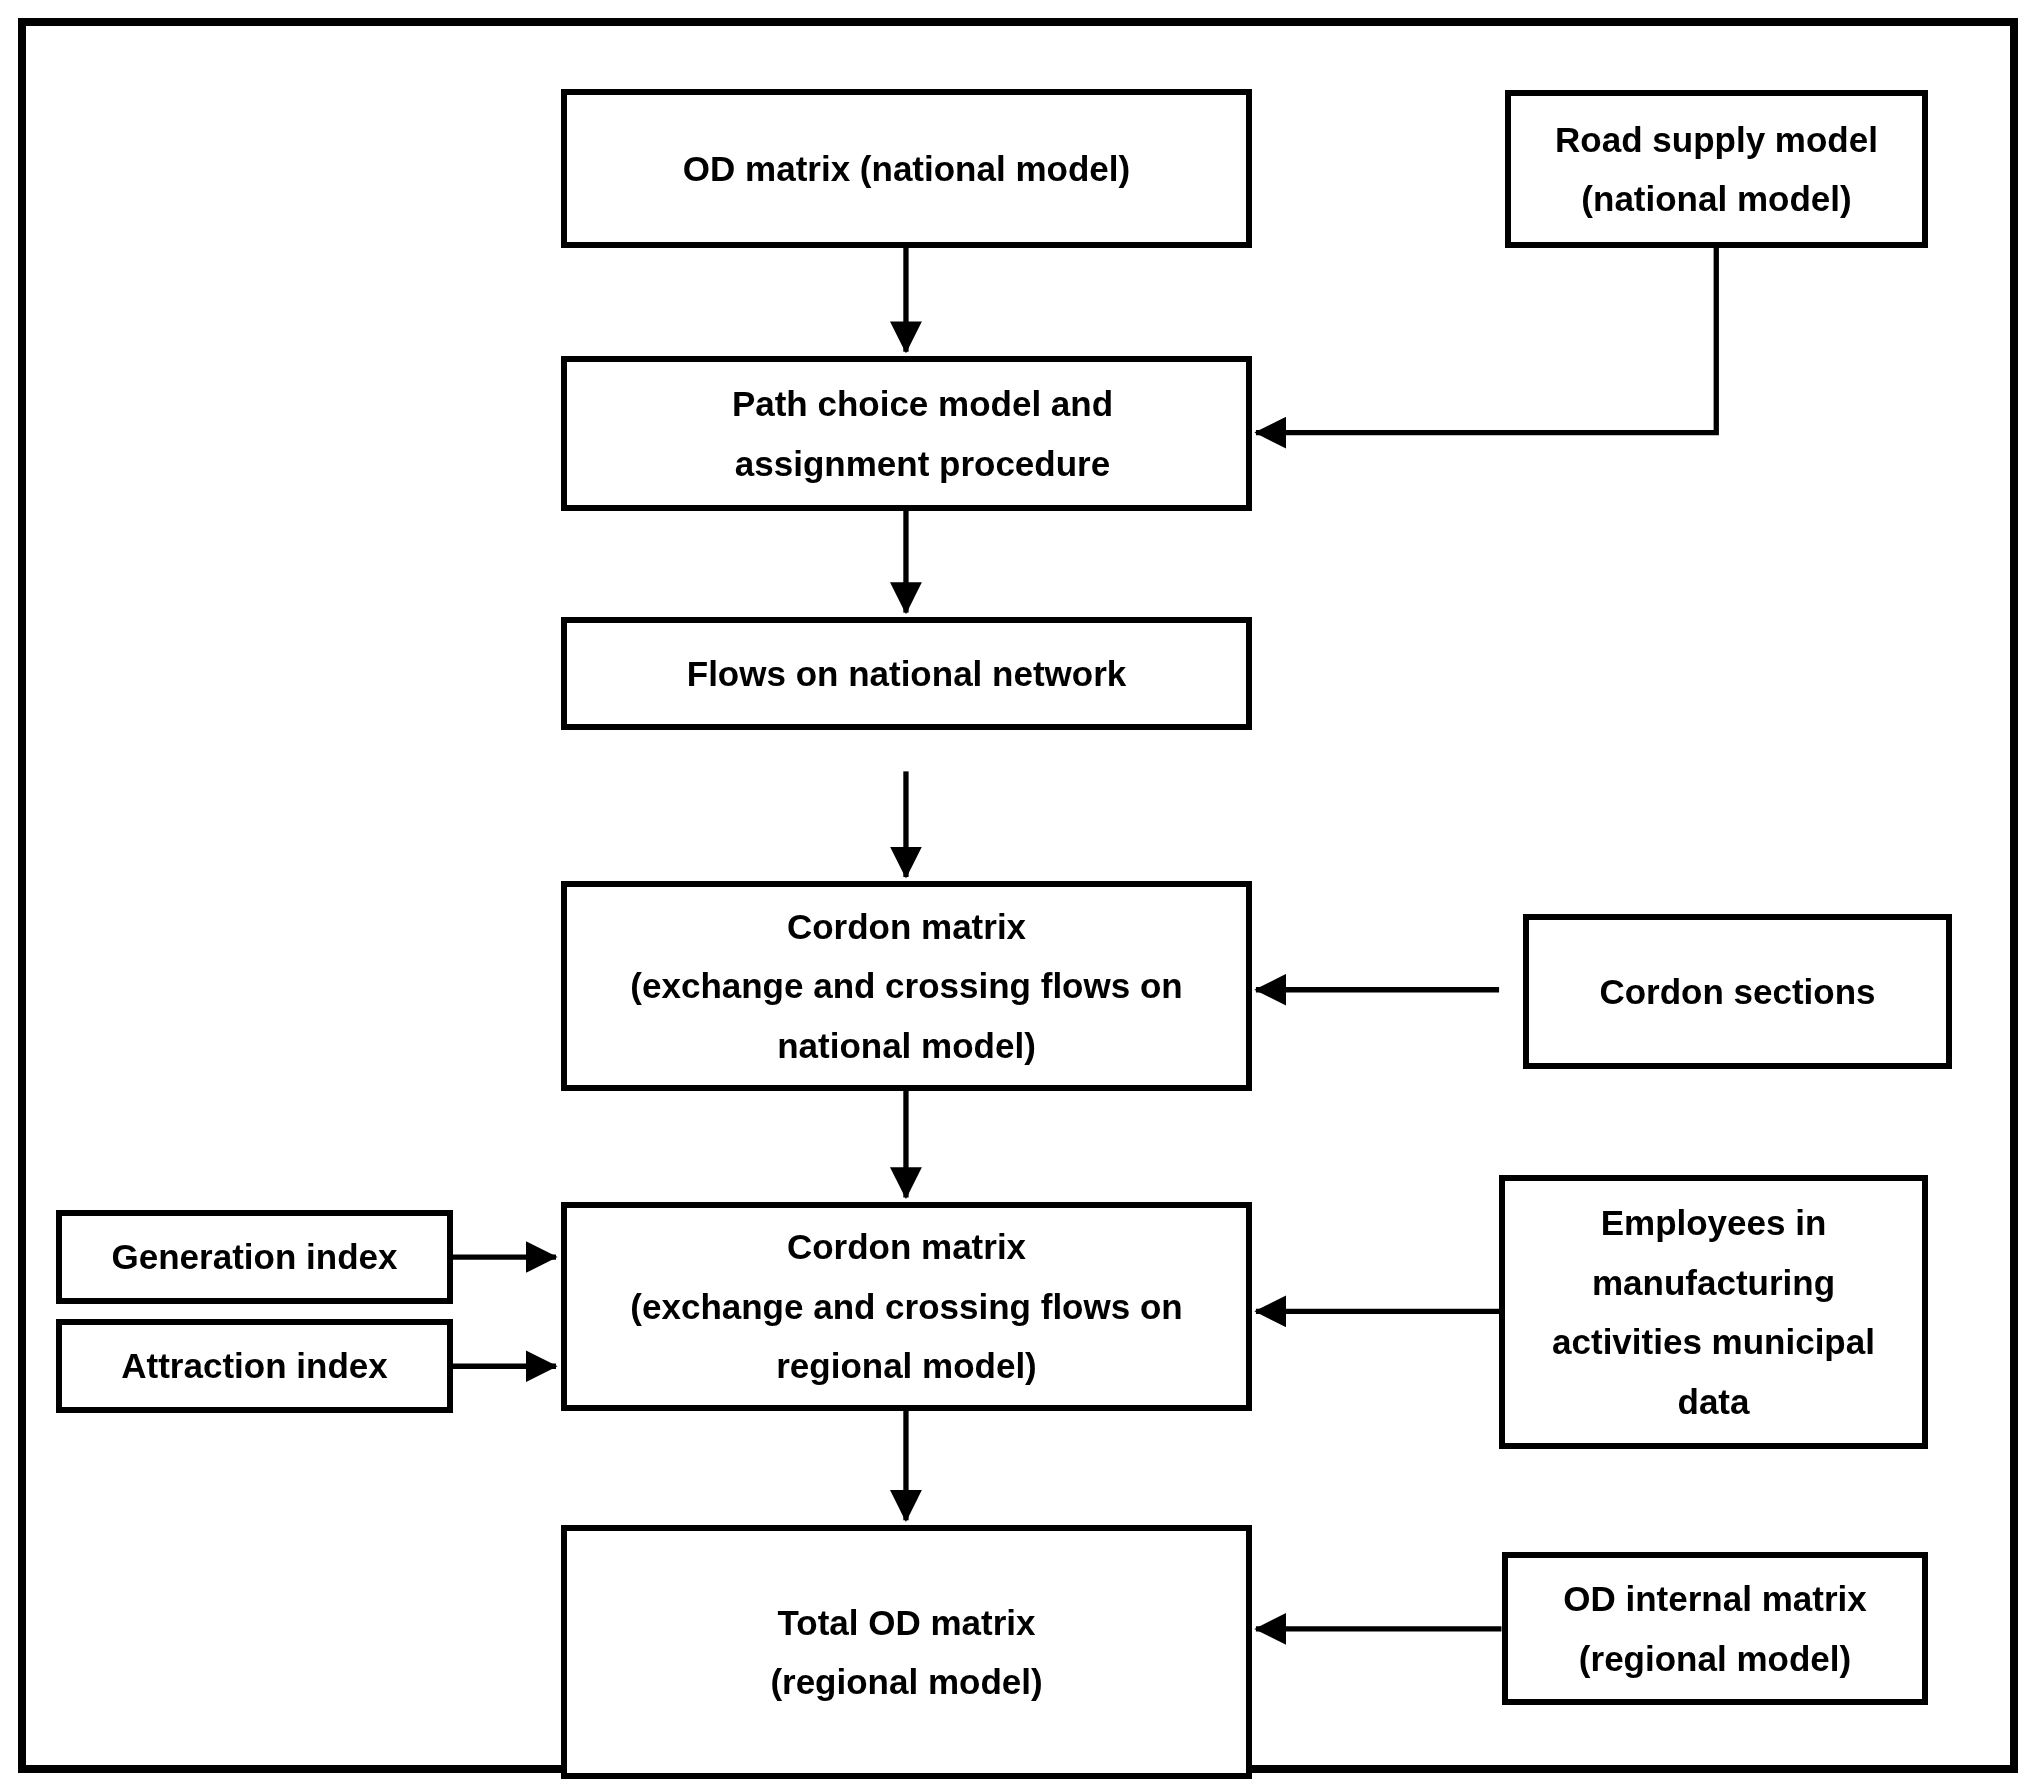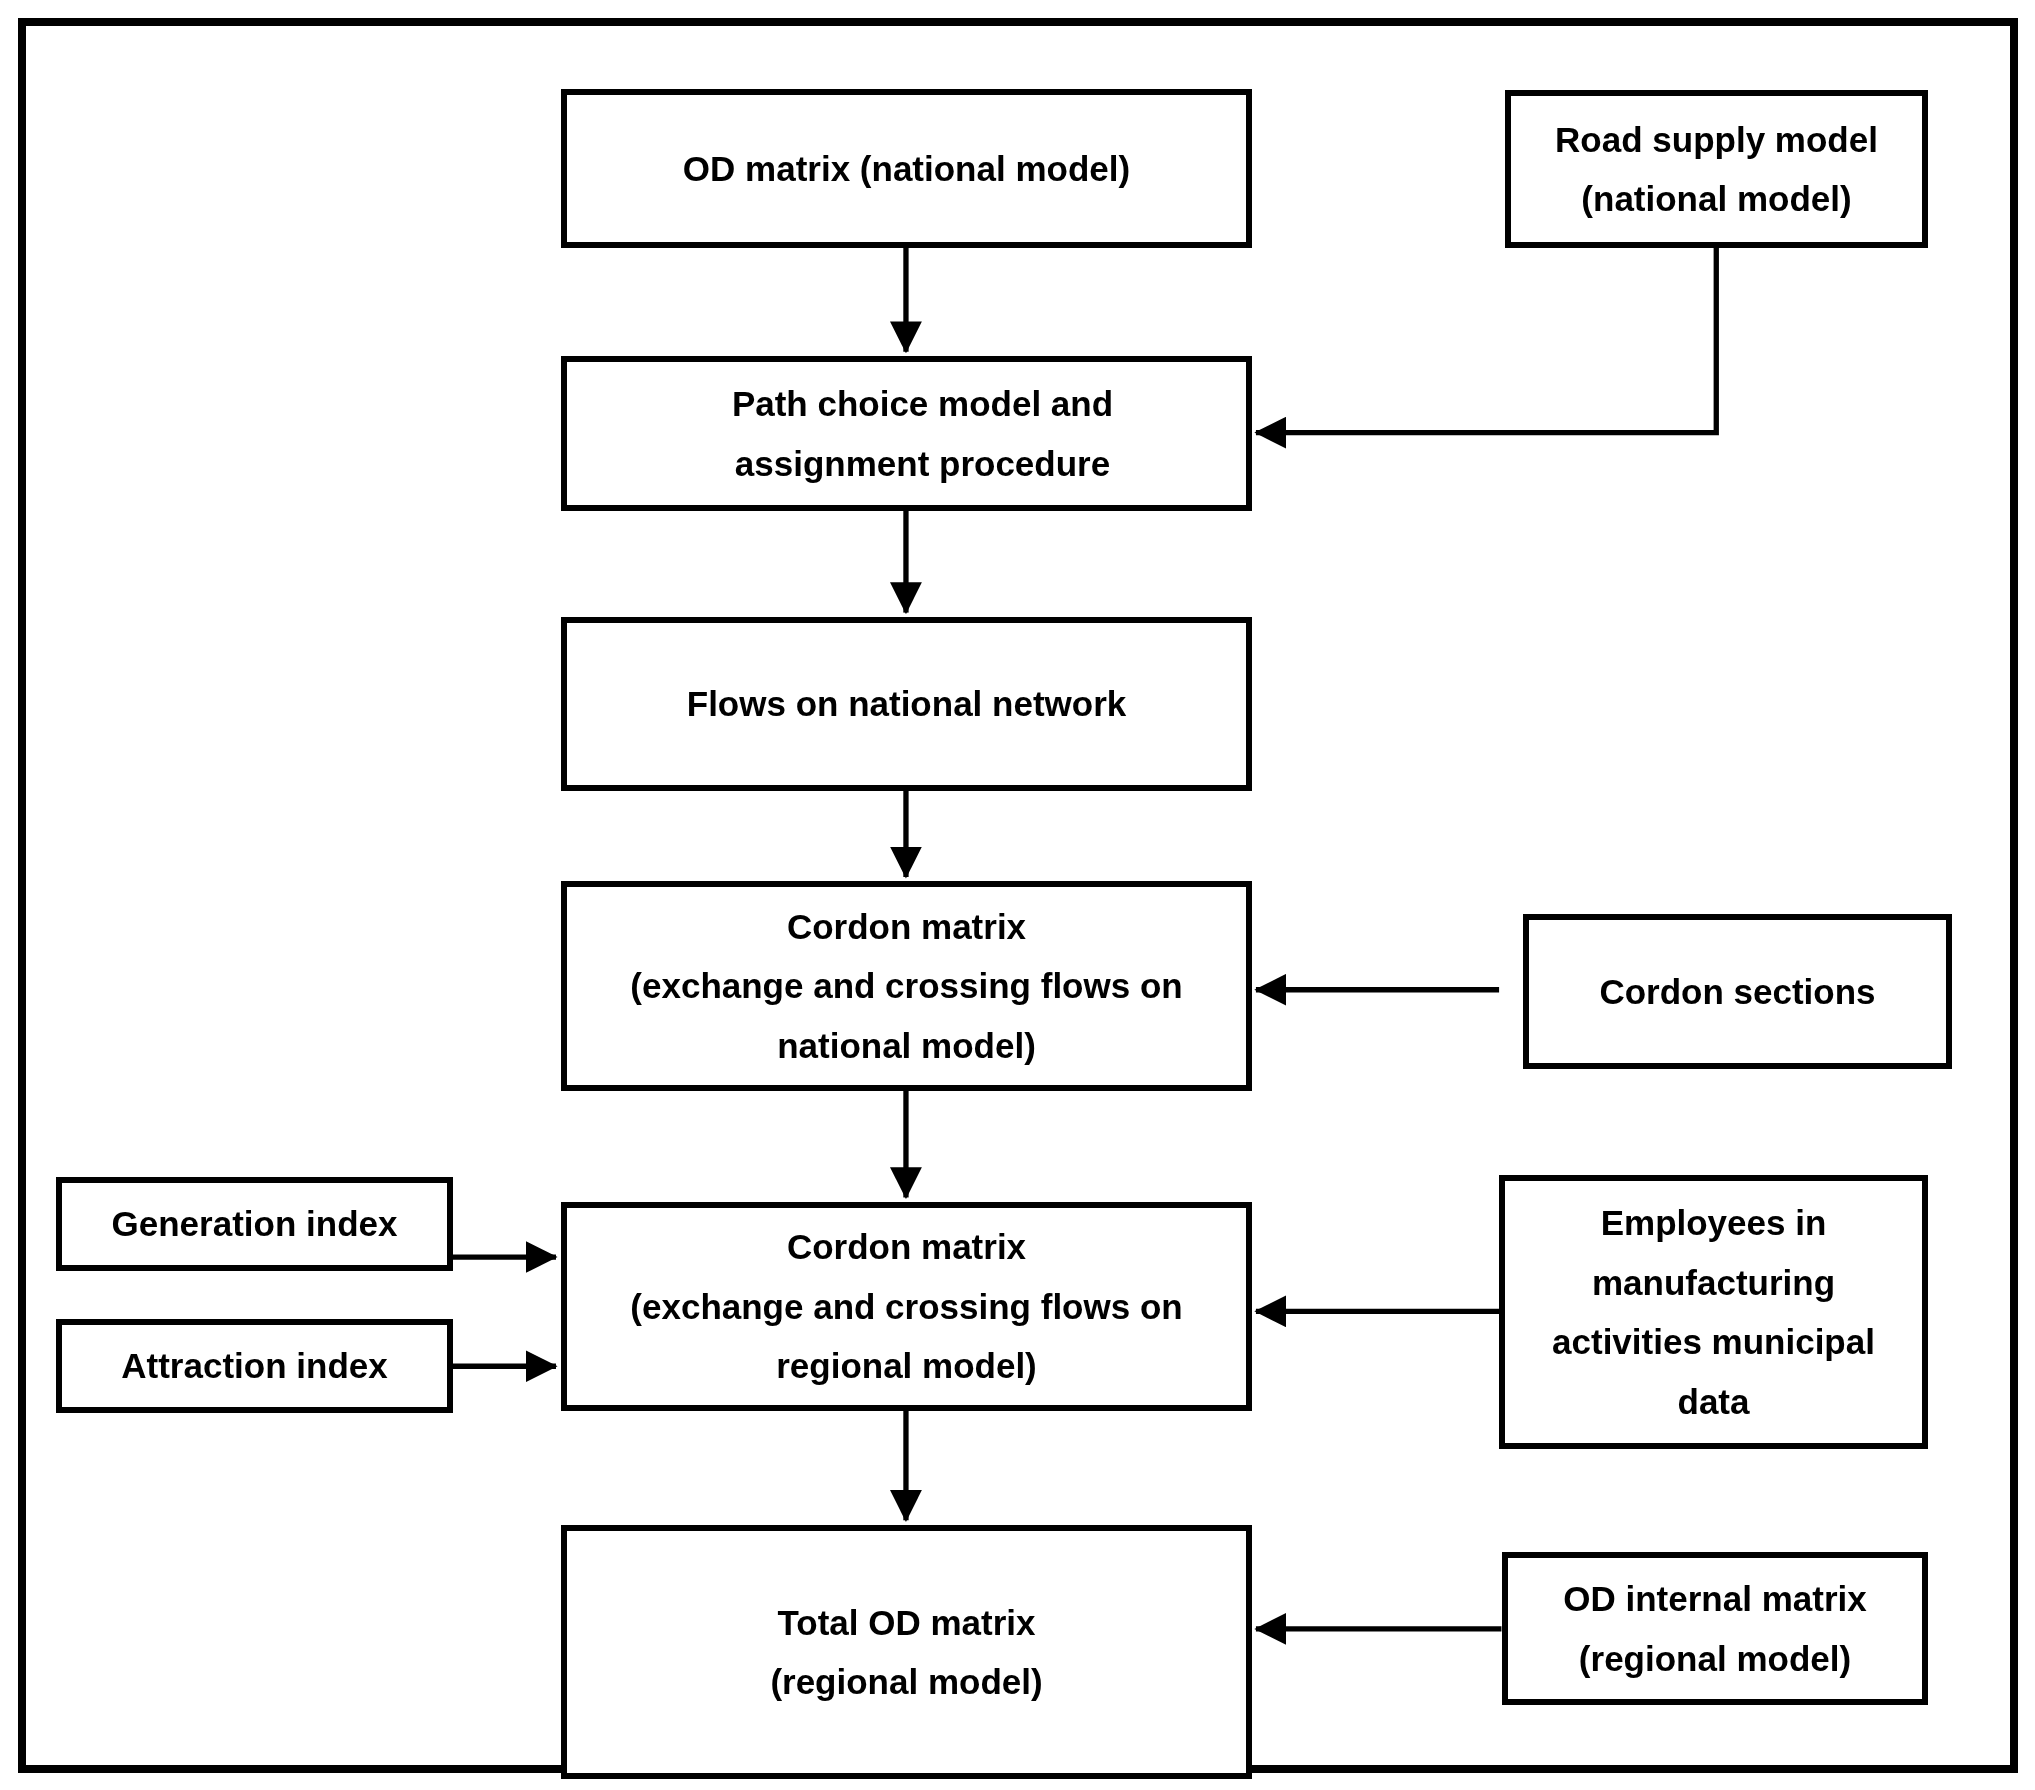--- a/index.html
+++ b/index.html
@@ -53,24 +53,24 @@
   }
   .node-label {
     white-space: pre-line;
     display: block;
     padding: 0 10.6px;
   }
   
   .n-od-national   { left: 561px;  top: 89px;  width: 691px; height: 159px; }
   .n-road-supply   { left: 1505px; top: 90px;  width: 423px;  height: 158px; }
   .n-path-choice   { left: 561px;  top: 356px;  width: 691px; height: 155px; padding-left: 32px; }
-  .n-flows         { left: 561px;  top: 617px; width: 691px; height: 174px; }
+  .n-flows         { left: 561px;  top: 617px; width: 691px; height: 113px; }
   .n-cordon-nat    { left: 561px;  top: 881px; width: 691px; height: 210px; }
   .n-cordon-sec    { left: 1499px; top: 914px; width: 429px;  height: 155px; margin-left: 24px; }
-  .n-generation    { left: 56px;   top: 1177px; width: 397px;  height: 94px; }
+  .n-generation    { left: 56px;   top: 1210px; width: 397px;  height: 94px; }
   .n-attraction    { left: 56px;   top: 1319px; width: 397px;  height: 94px; }
   .n-cordon-reg    { left: 561px;  top: 1202px; width: 691px; height: 209px; }
   .n-employees     { left: 1499px; top: 1175px; width: 429px;  height: 274px; }
   .n-total-od      { left: 561px;  top: 1525px; width: 691px; height: 254px; }
   .n-od-internal   { left: 1502px; top: 1552px; width: 426px;  height: 153px; }
 </style>
 </head>
 <body>
 
 <div class="canvas">

